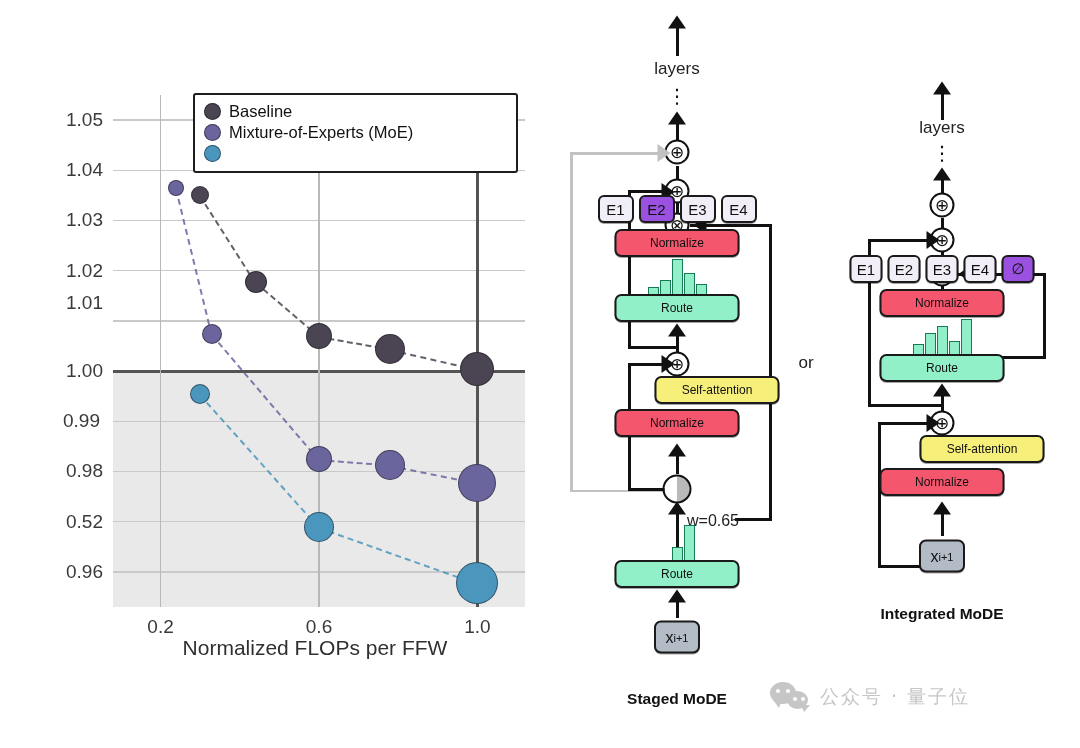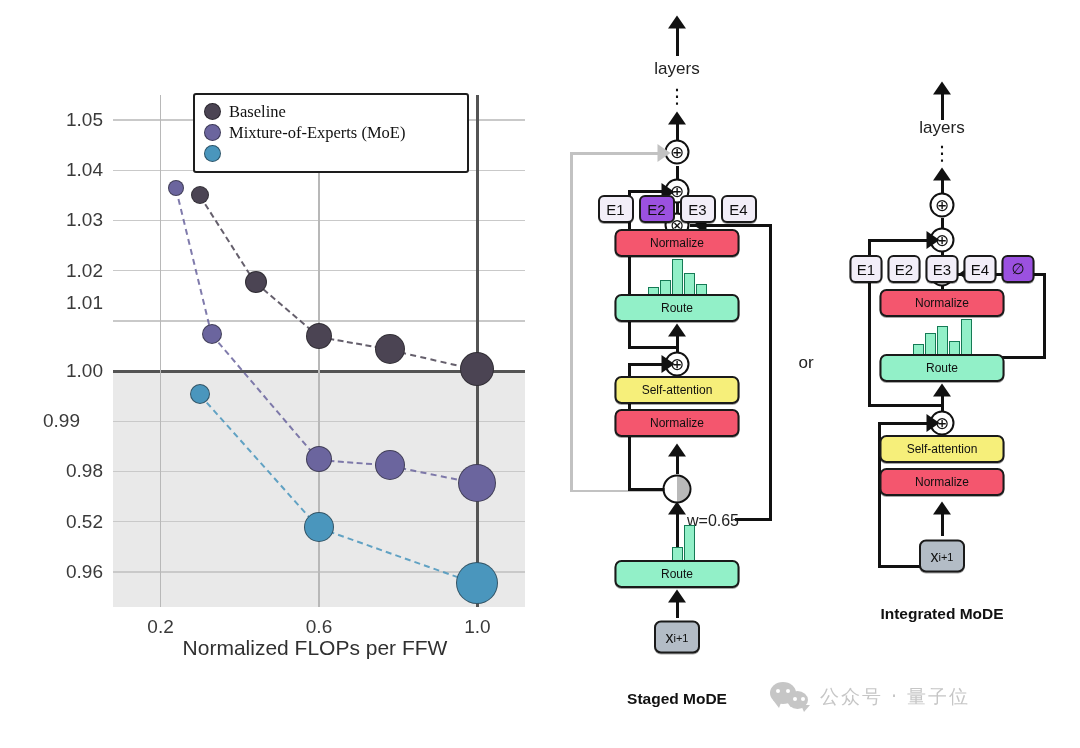--- a/index.html
+++ b/index.html
@@ -44,42 +44,42 @@
   .gridh { position:absolute; left:0; right:0; height:1.5px; background:#c9c9c9; }
   .gridv { position:absolute; top:0; bottom:0; width:1.5px; background:#b8b8b8; }
   .gridh.bold { height:3px; background:#545454; }
   .gridv.bold { width:3px; background:#545454; }
   .dot {
     position:absolute; border-radius:50%;
     transform:translate(-50%,-50%);
   }
   .seg { position:absolute; transform-origin:0 50%; height:0; border-top-style:dashed; }
   #legend {
-    position:absolute; left:193px; top:93px; width:276px;
+    position:absolute; left:193px; top:93px; width:325px;
     background:#fff; border:2px solid #1d1d1d; border-radius:3px;
-    padding:6px 3px 7px 9px; z-index:9;font-family:Liberation Serif, serif;
+    padding:6px 3px 7px 9px; z-index:9;
   }
   .legend-row { display:flex; align-items:center; height:21px; }
   .legend-swatch {
     width:17px; height:17px; border-radius:50%;
     border:1px solid rgba(0,0,0,.45); margin-right:8px; flex:none;
   }
   .legend-text { font-size:16.5px; color:#111; white-space:nowrap; }
 
   
   .diagram { position:absolute; }
   .node {
     position:absolute; transform:translate(-50%,-50%);
     display:flex; align-items:center; justify-content:center;
     border:2px solid #1a1a1a; border-radius:7px;
     font-size:12px; color:#101010; white-space:nowrap;
     box-shadow:0 1px 0 rgba(0,0,0,.35);
   }
   .node.normalize { background:#f4566e; }
-  .node.selfattn  { background:#f6ef7a; }
+  .node.selfattn  { background:#f6ef7a;margin-left:40px; }
   .node.route     { background:#92f0c8; }
   .node.expert    { background:#f2eef8; border-radius:6px; font-size:15px; }
   .node.expert.active { background:#9b51e0; }
   .node.xin { background:#b3bcc6; font-size:16px; }
   .sub { font-size:11px; vertical-align:sub; }
 
   .op {
     position:absolute; transform:translate(-50%,-50%);
     width:25px; height:25px; border-radius:50%;
     border:2.2px solid #111; background:#fff;
@@ -128,21 +128,21 @@
     <div class="axis-label-y">Normalized Loss</div>
     <div class="axis-label-x">Normalized FLOPs per FFW</div>
 
     <div id="ytick-holder">
         <div class="ytick" style="top: 120.098px; right: 457px;">1.05</div>
         <div class="ytick" style="top: 170.294px; right: 457px;">1.04</div>
         <div class="ytick" style="top: 220.49px; right: 457px;">1.03</div>
         <div class="ytick" style="top: 270.686px; right: 457px;">1.02</div>
         <div class="ytick" style="top: 303px; right: 457px;">1.01</div>
         <div class="ytick" style="top: 371.078px; right: 457px;">1.00</div>
-        <div class="ytick" style="top: 421.275px; right: 480px;">0.99</div>
+        <div class="ytick" style="top: 421.275px; right: 460px;">0.99</div>
         <div class="ytick" style="top: 471.471px; right: 457px;">0.98</div>
         <div class="ytick" style="top: 521.667px; right: 457px;">0.52</div>
         <div class="ytick" style="top: 571.863px; right: 457px;">0.96</div>
       </div>
     <div id="xtick-holder">
         <div class="xtick" style="left: 160.538px; top: 616px;">0.2</div>
         <div class="xtick" style="left: 319px; top: 616px;">0.6</div>
         <div class="xtick" style="left: 477.462px; top: 616px;">1.0</div>
       </div>
 

